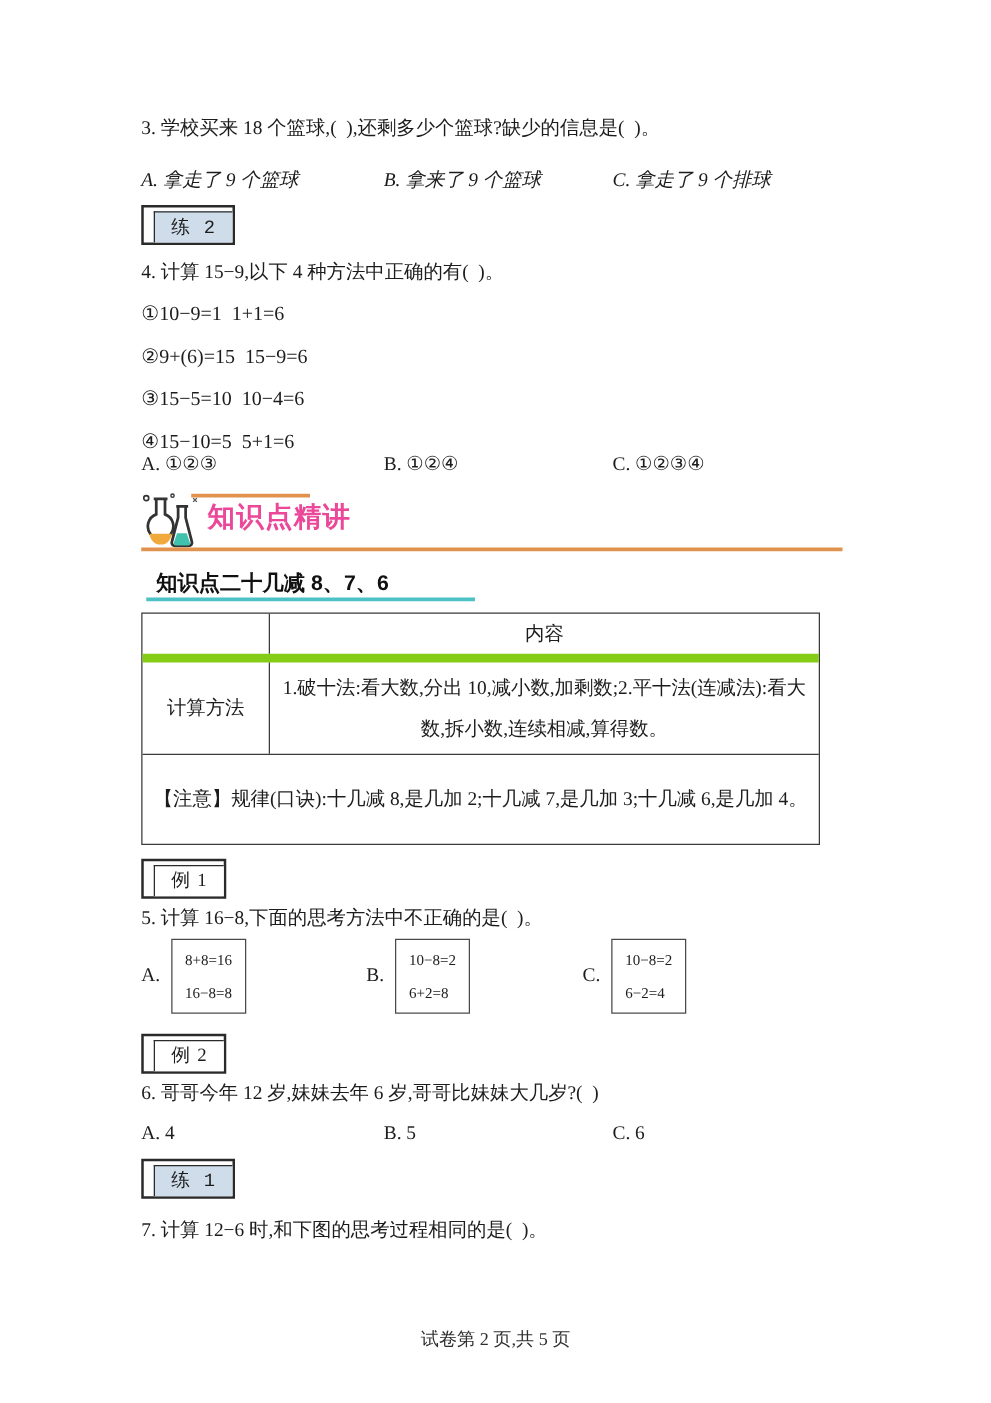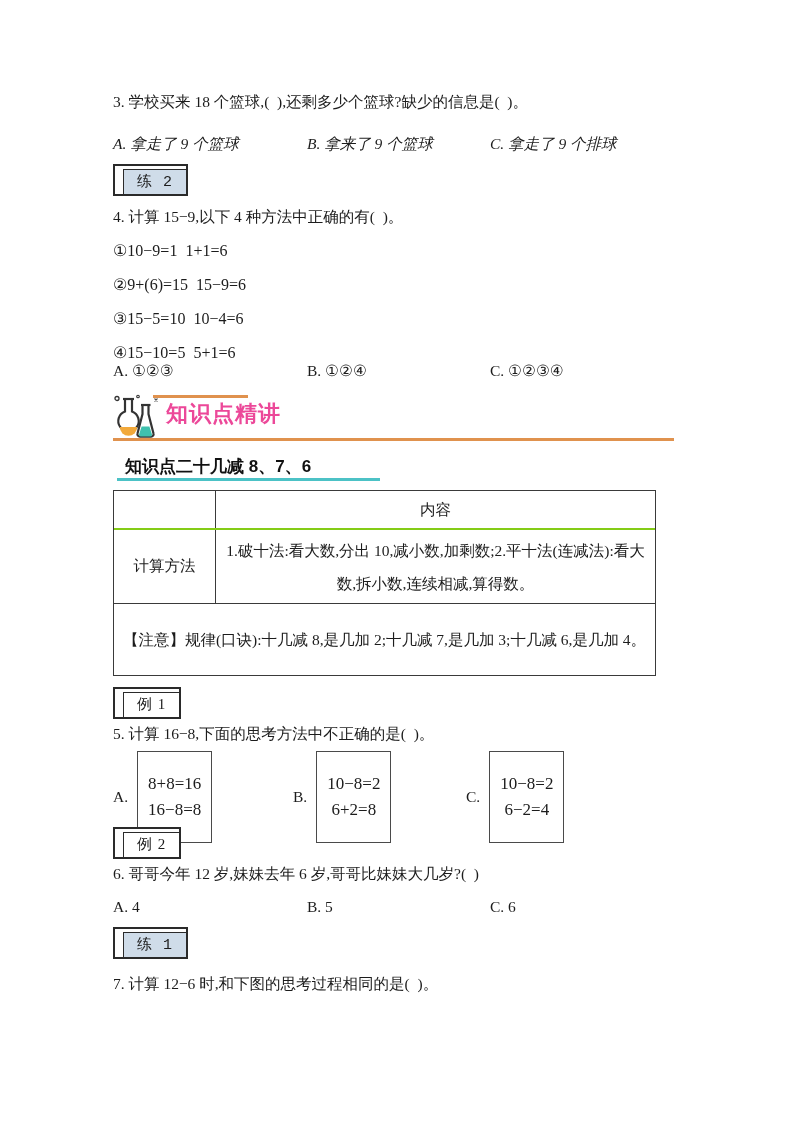--- a/index.html
+++ b/index.html
@@ -53,30 +53,30 @@
   .ktable { left:113px; top:490px; width:543px; border:1px solid #3a3a3a; }
   .krow { display:flex; }
   .kcell-label {
     width:102px; border-right:1px solid #3a3a3a; flex:0 0 auto;
     display:flex; align-items:center; justify-content:center; text-align:center;
   }
   .kcell-content {
     flex:1; display:flex; align-items:center; justify-content:center;
     text-align:center; padding:2px 6px; line-height:33px;
   }
-  .krow1 { height:39px; border-bottom:2px solid #84cc16; }
+  .krow1 { height:39px; border-bottom:7px solid #84cc16; }
   .krow2 { height:74px; border-bottom:1px solid #3a3a3a; }
   .krow3 { height:71px; display:flex; align-items:center; justify-content:center;
            text-align:center; padding:2px 8px; line-height:34px; }
 
   
   .q5group { position:absolute; top:0; display:flex; align-items:center; gap:9px; }
   .q5box {
-    border:1.2px solid #4a4a4a; padding:19px 10px; text-align:center;
-    font-size:17px; line-height:26px; background:#fff;
+    border:1.2px solid #4a4a4a; padding:3px 10px; 
+    font-size:12px; line-height:26px; background:#fff;
   }
 
   .footer {
     left:0; top:1062px; width:793px; text-align:center;
     font-size:14.5px; color:#2e2e2e;
   }
 </style>
 </head>
 <body>
 
@@ -177,14 +177,15 @@
     <span class="opt-b t">B. 5</span>
     <span class="opt-c t">C. 6</span>
   </div>
 
   <div class="abs badge blue" style="left:113px; top:927px;">
     <span class="lbl t">练 1</span>
   </div>
 
   <div class="abs t" style="left:113px; top:974px;">7. 计算 12−6 时,和下图的思考过程相同的是(  )。</div>
 
+  <div class="abs footer t">试卷第 2 页,共 5 页</div>
 
 </div>
 
 </body></html>

